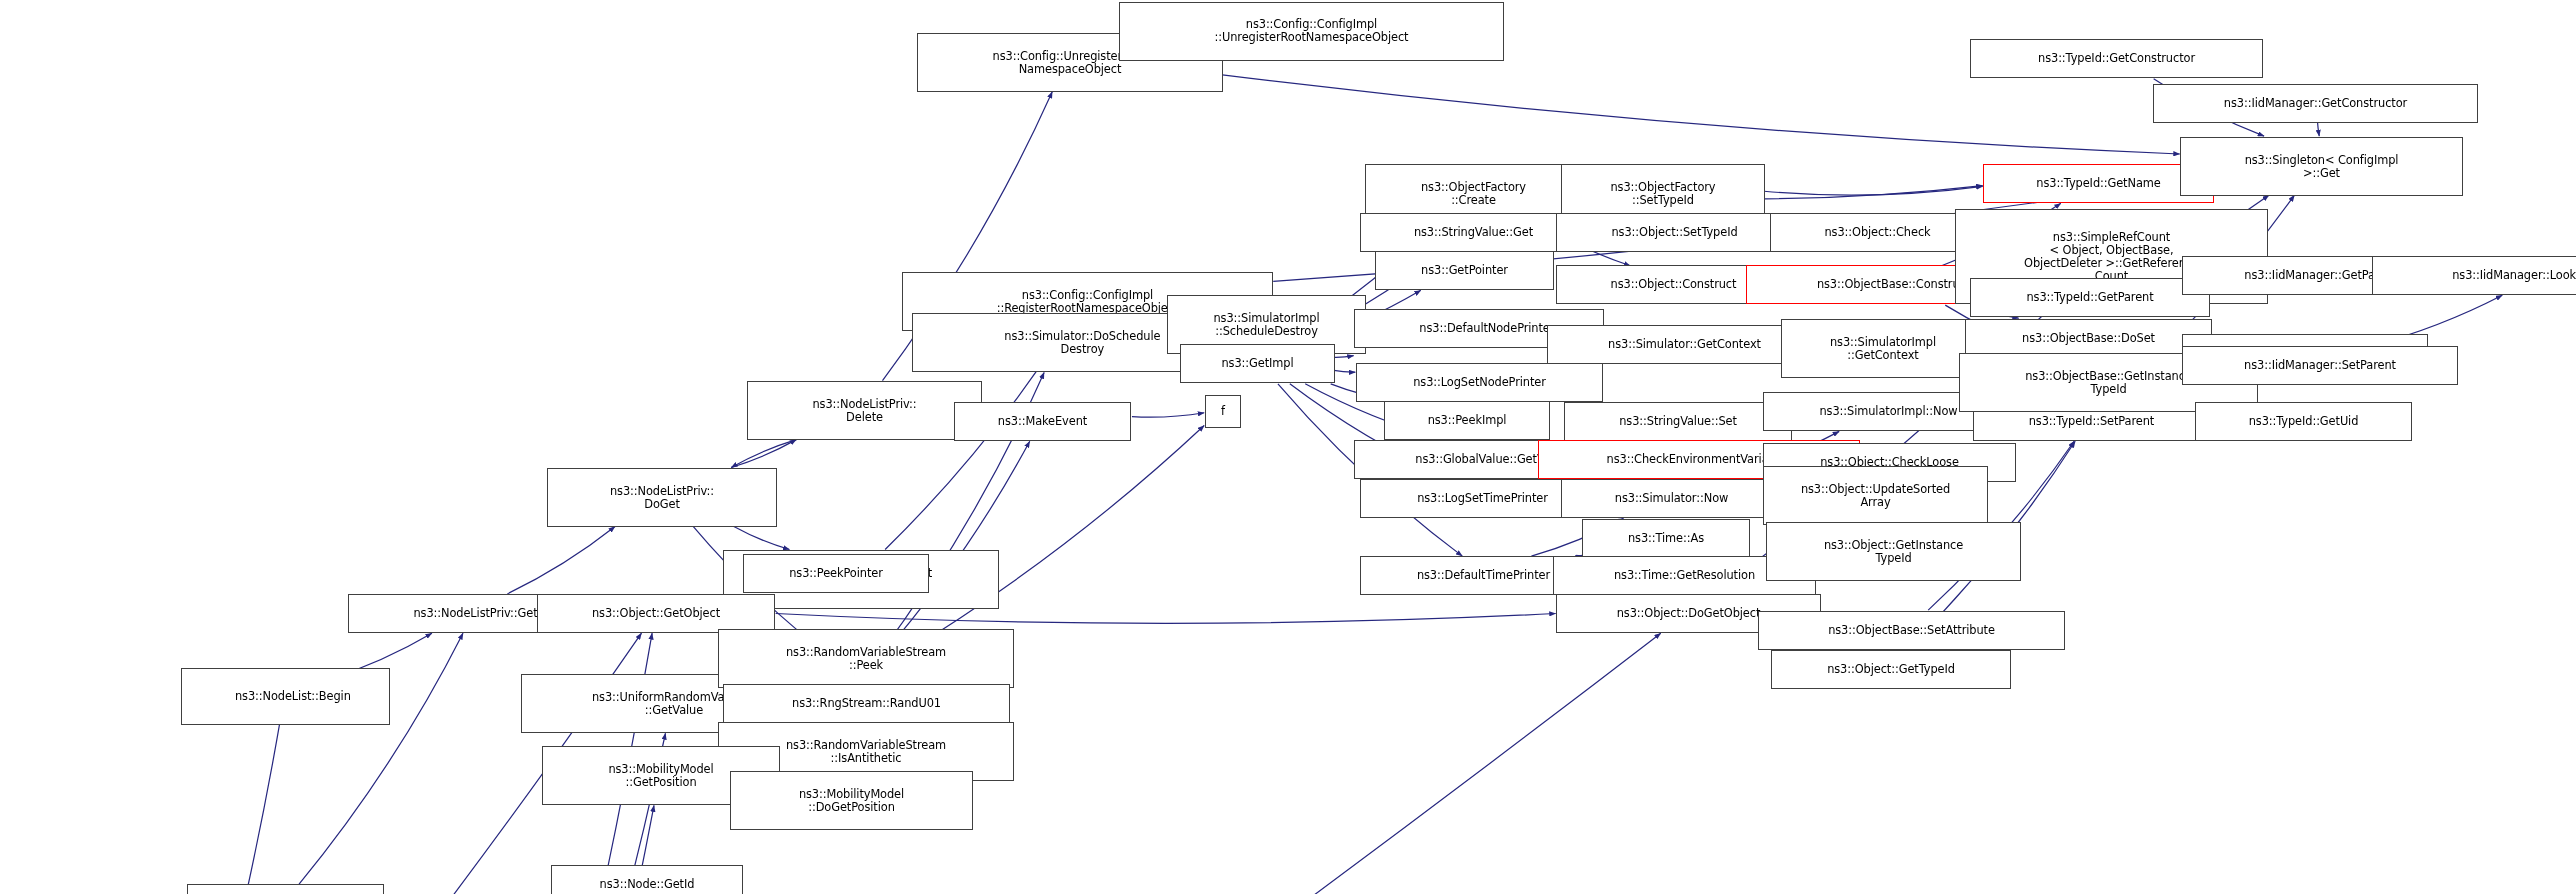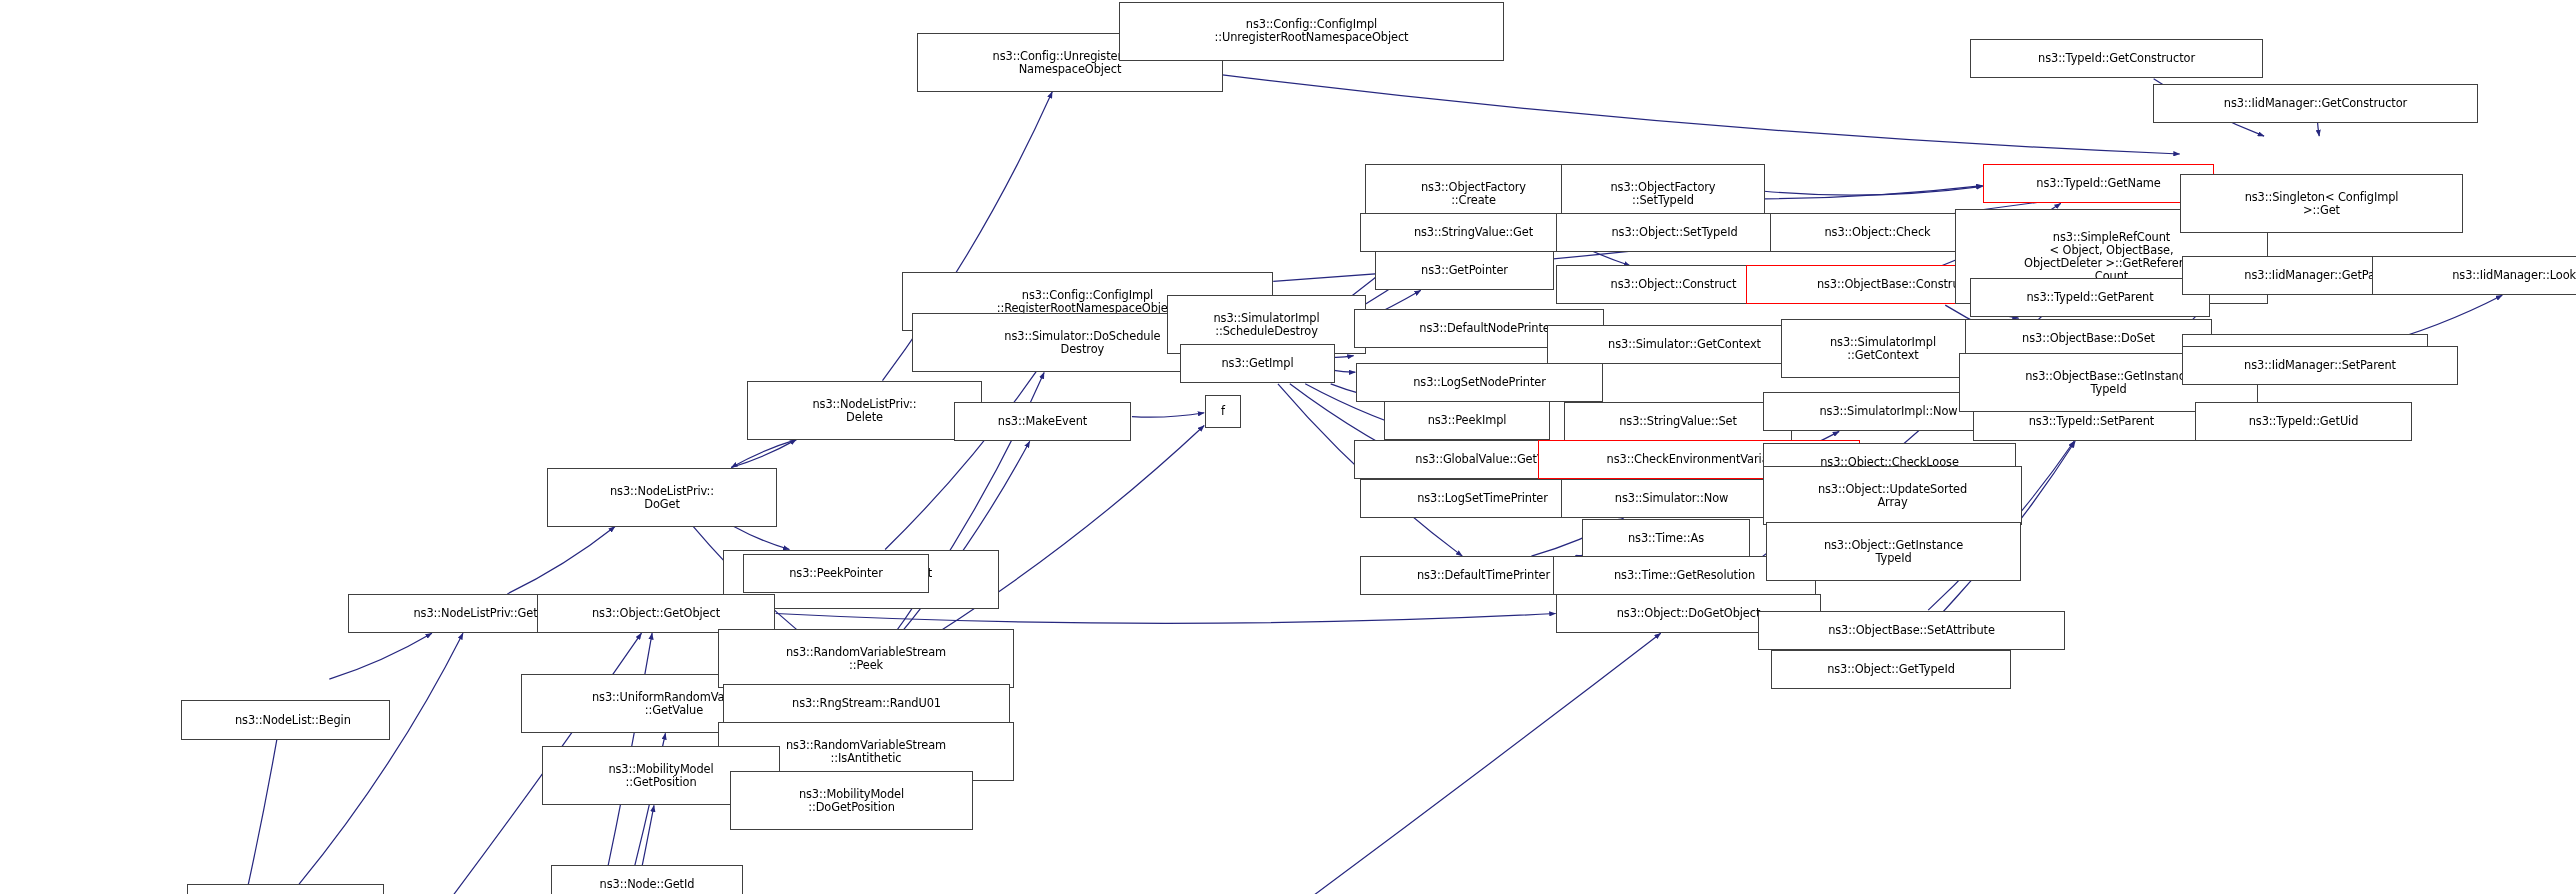--- a/index.html
+++ b/index.html
@@ -130,21 +130,21 @@
         <path d="M2270.3,783.1 Q2354.0,746.3 2427.6,692.3" marker-end="url(#arrow)"></path>
         <path d="M2310.9,783.1 Q2340.3,777.6 2367.9,765.8" marker-end="url(#arrow)"></path>
         <path d="M2542.3,804.7 Q2650.8,703.9 2734.7,581.9" marker-end="url(#arrow)"></path>
         <path d="M2513.9,856.7 Q2640.1,731.5 2736.1,581.9" marker-end="url(#arrow)"></path>
         <path d="M2506.4,856.7 Q2506.4,856.7 2506.4,856.7" marker-end="url(#arrow)"></path>
         <path d="M2506.4,856.7 Q2506.4,856.7 2506.4,856.7" marker-end="url(#arrow)"></path>
         <path d="M2256.1,783.1 Q2499.3,611.5 2708.9,400.2" marker-end="url(#arrow)"></path>
       </g>
   </svg>
   <div id="nodes">
-      <div class="node" style="left: 181px; top: 700px; width: 209px; height: 40px; padding-left: 17px;">ns3::NodeList::Begin</div>
+      <div class="node" style="left: 181px; top: 668px; width: 209px; height: 57px; padding-left: 17px;">ns3::NodeList::Begin</div>
       <div class="node" style="left: 187px; top: 884px; width: 197px; height: 39px;">ns3::NodeList::End</div>
       <div class="node" style="left: 348px; top: 594px; width: 255px; height: 39px;">ns3::NodeListPriv::Get</div>
       <div class="node" style="left: 547px; top: 468px; width: 230px; height: 59px;">ns3::NodeListPriv::
 DoGet</div>
       <div class="node" style="left: 747px; top: 381px; width: 235px; height: 59px;">ns3::NodeListPriv::
 Delete</div>
       <div class="node" style="left: 723px; top: 550px; width: 276px; height: 59px;">ns3::Config::RegisterRoot
 NamespaceObject</div>
       <div class="node" style="left: 723px; top: 656px; width: 276px; height: 59px;">ns3::Simulator::Schedule
 Destroy</div>
@@ -180,35 +180,35 @@
       <div class="node red" style="left: 1538px; top: 440px; width: 322px; height: 39px;">ns3::CheckEnvironmentVariables</div>
       <div class="node" style="left: 1561px; top: 479px; width: 221px; height: 39px;">ns3::Simulator::Now</div>
       <div class="node" style="left: 1582px; top: 519px; width: 168px; height: 39px;">ns3::Time::As</div>
       <div class="node" style="left: 1553px; top: 556px; width: 263px; height: 39px;">ns3::Time::GetResolution</div>
       <div class="node" style="left: 1770px; top: 213px; width: 215px; height: 39px;">ns3::Object::Check</div>
       <div class="node red" style="left: 1746px; top: 265px; width: 316px; height: 39px;">ns3::ObjectBase::ConstructSelf</div>
       <div class="node" style="left: 1781px; top: 319px; width: 204px; height: 59px;">ns3::SimulatorImpl
 ::GetContext</div>
       <div class="node" style="left: 1763px; top: 392px; width: 251px; height: 39px;">ns3::SimulatorImpl::Now</div>
       <div class="node" style="left: 1763px; top: 443px; width: 253px; height: 39px;">ns3::Object::CheckLoose</div>
-      <div class="node" style="left: 1763px; top: 466px; width: 259px; height: 59px;">ns3::Object::UpdateSorted
+      <div class="node" style="left: 1763px; top: 466px; width: 225px; height: 59px;">ns3::Object::UpdateSorted
 Array</div>
       <div class="node" style="left: 1766px; top: 522px; width: 255px; height: 59px;">ns3::Object::GetInstance
 TypeId</div>
       <div class="node" style="left: 1973px; top: 402px; width: 237px; height: 39px;">ns3::TypeId::SetParent</div>
       <div class="node red" style="left: 1983px; top: 164px; width: 231px; height: 39px;">ns3::TypeId::GetName</div>
       <div class="node" style="left: 1955px; top: 209px; width: 313px; height: 95px;">ns3::SimpleRefCount
 &lt; Object, ObjectBase,
 ObjectDeleter &gt;::GetReference
 Count</div>
       <div class="node" style="left: 1970px; top: 278px; width: 240px; height: 39px;">ns3::TypeId::GetParent</div>
       <div class="node" style="left: 1965px; top: 319px; width: 247px; height: 39px;">ns3::ObjectBase::DoSet</div>
       <div class="node" style="left: 1959px; top: 353px; width: 299px; height: 59px;">ns3::ObjectBase::GetInstance
 TypeId</div>
-      <div class="node" style="left: 2180px; top: 137px; width: 283px; height: 59px; margin-top: 37px;">ns3::Singleton&lt; ConfigImpl
+      <div class="node" style="left: 2180px; top: 137px; width: 283px; height: 59px;">ns3::Singleton&lt; ConfigImpl
 &gt;::Get</div>
       <div class="node" style="left: 1970px; top: 39px; width: 293px; height: 39px;">ns3::TypeId::GetConstructor</div>
       <div class="node" style="left: 2153px; top: 64px; width: 325px; height: 39px; margin-top: 20px;">ns3::IidManager::GetConstructor</div>
       <div class="node" style="left: 2182px; top: 256px; width: 278px; height: 39px;">ns3::IidManager::GetParent</div>
       <div class="node" style="left: 2182px; top: 295px; width: 246px; height: 39px; margin-top: 39px;">ns3::TypeId::TypeId</div>
       <div class="node" style="left: 2182px; top: 346px; width: 276px; height: 39px;">ns3::IidManager::SetParent</div>
       <div class="node" style="left: 2195px; top: 402px; width: 217px; height: 39px;">ns3::TypeId::GetUid</div>
       <div class="node" style="left: 2372px; top: 256px; width: 363px; height: 39px;">ns3::IidManager::LookupInformation</div>
       <div class="node" style="left: 537px; top: 594px; width: 238px; height: 39px;">ns3::Object::GetObject</div>
       <div class="node" style="left: 743px; top: 554px; width: 186px; height: 39px;">ns3::PeekPointer</div>

